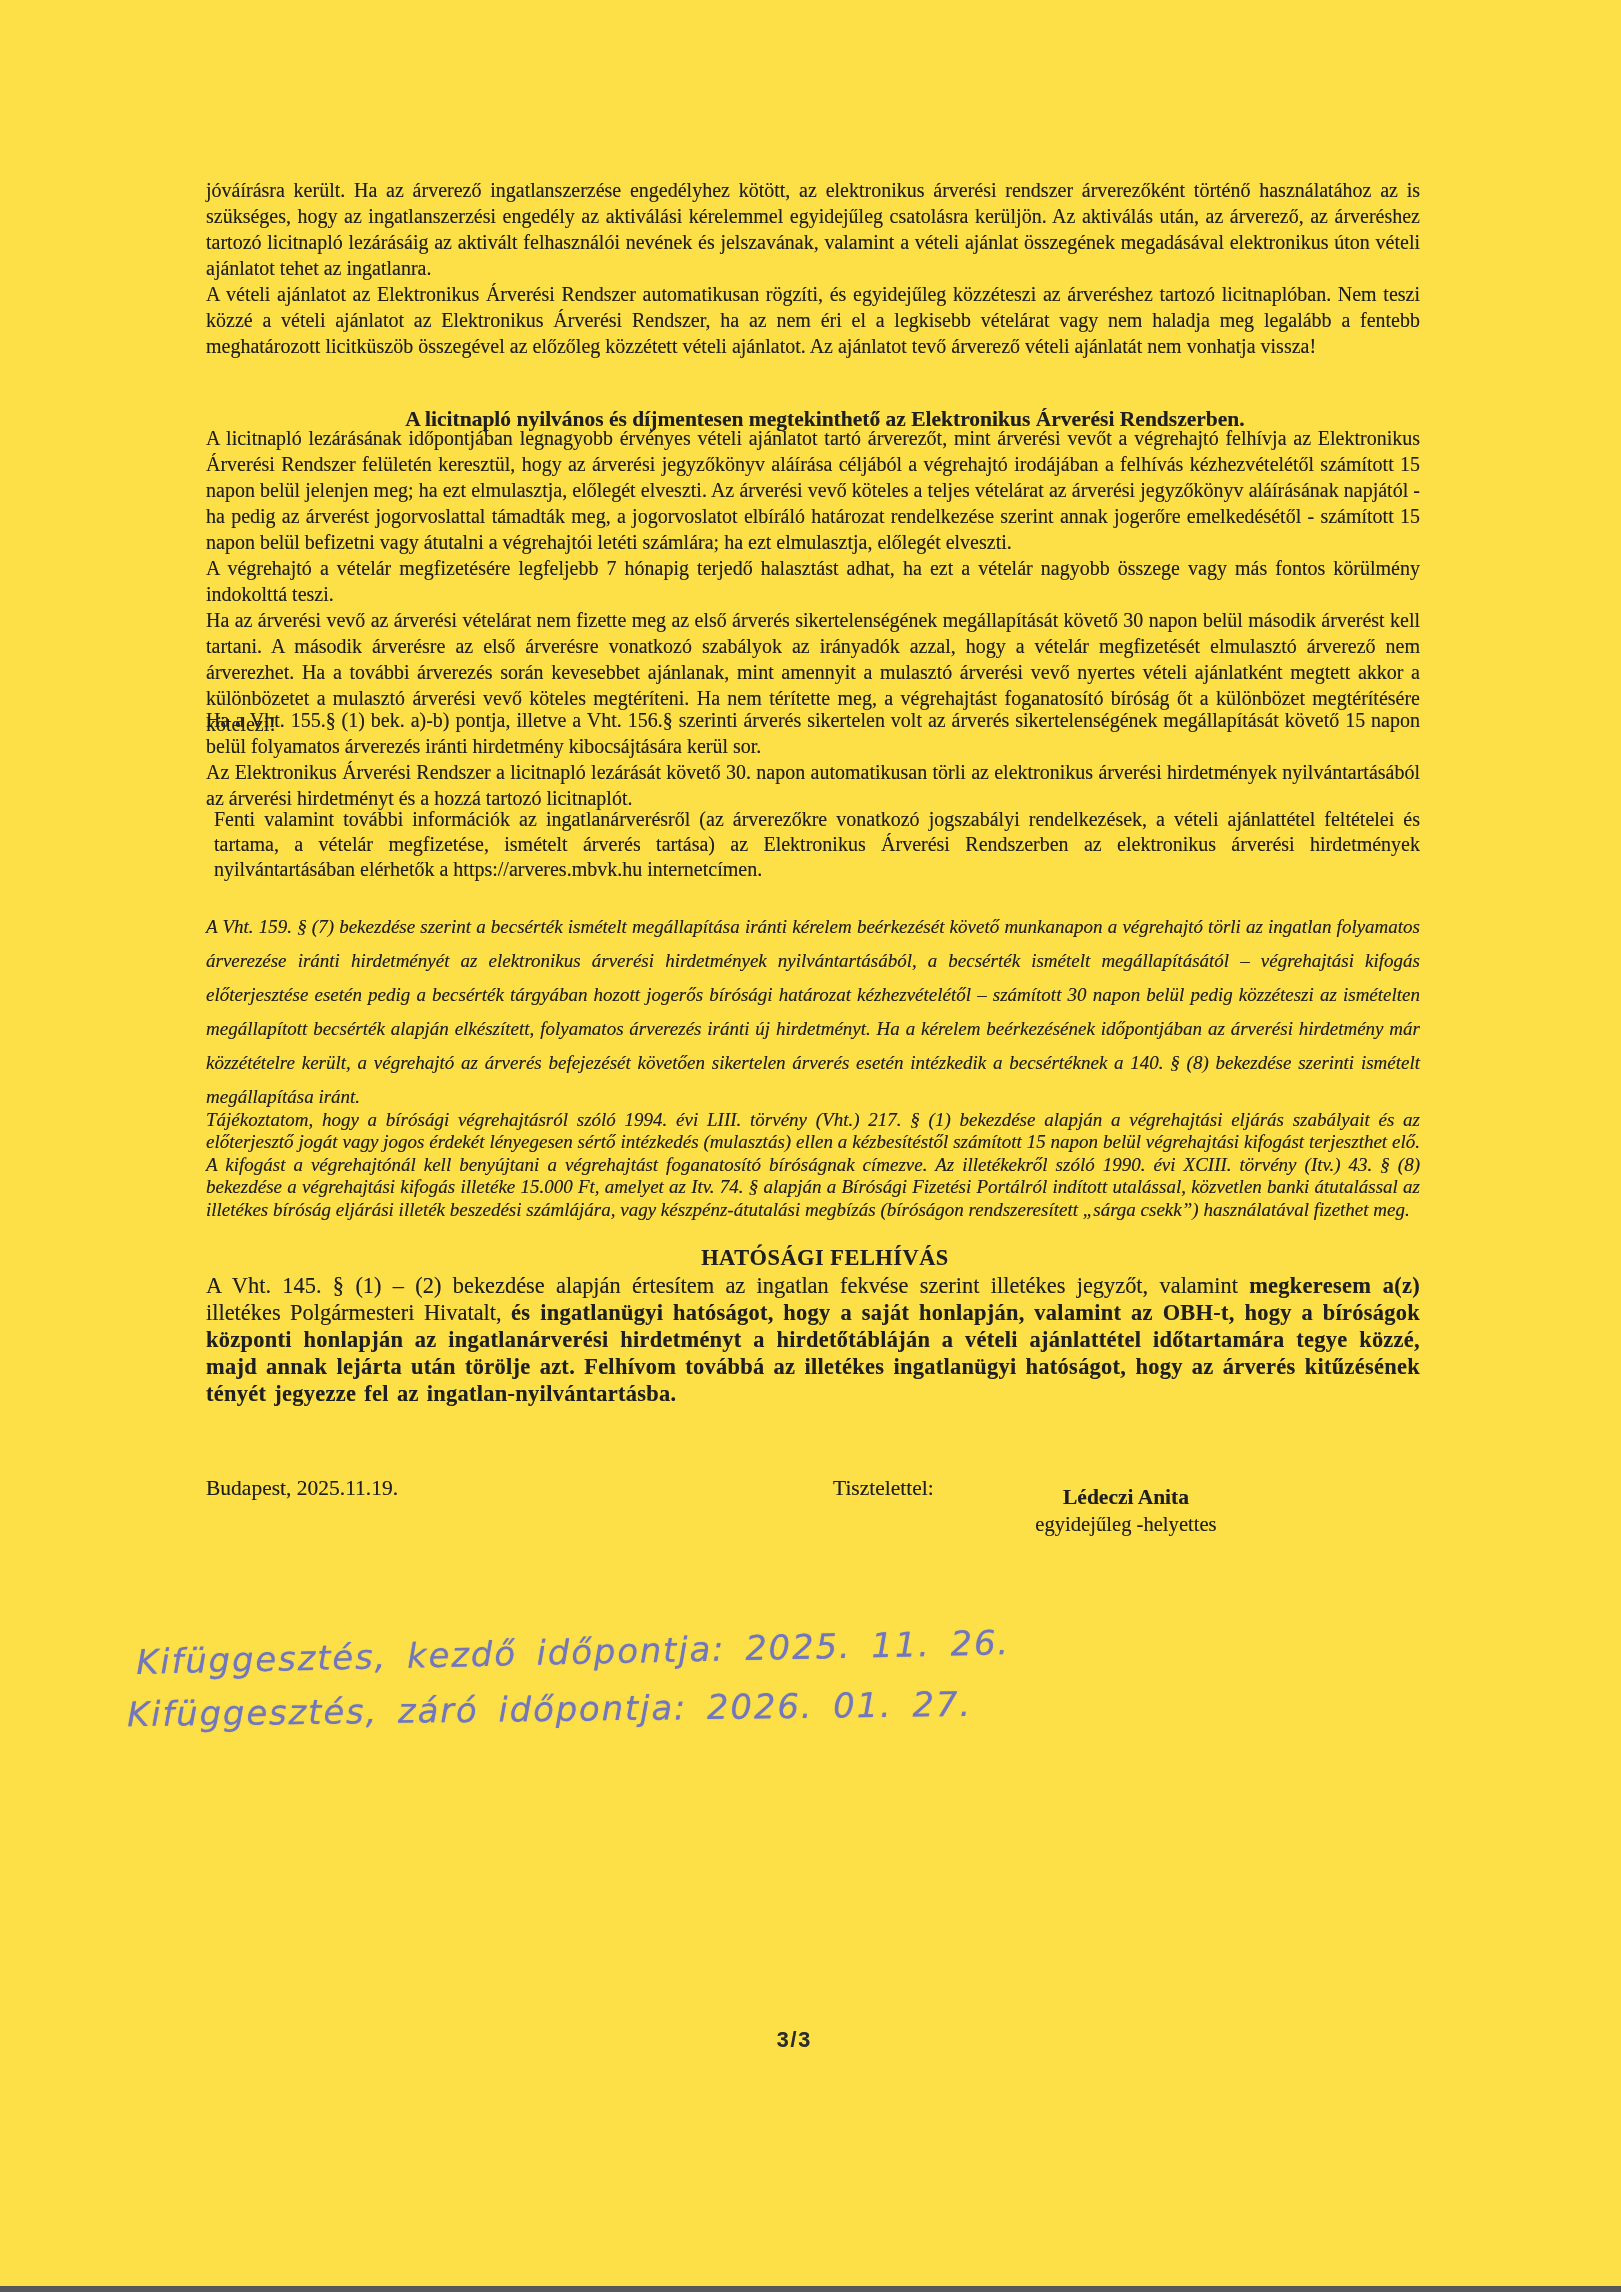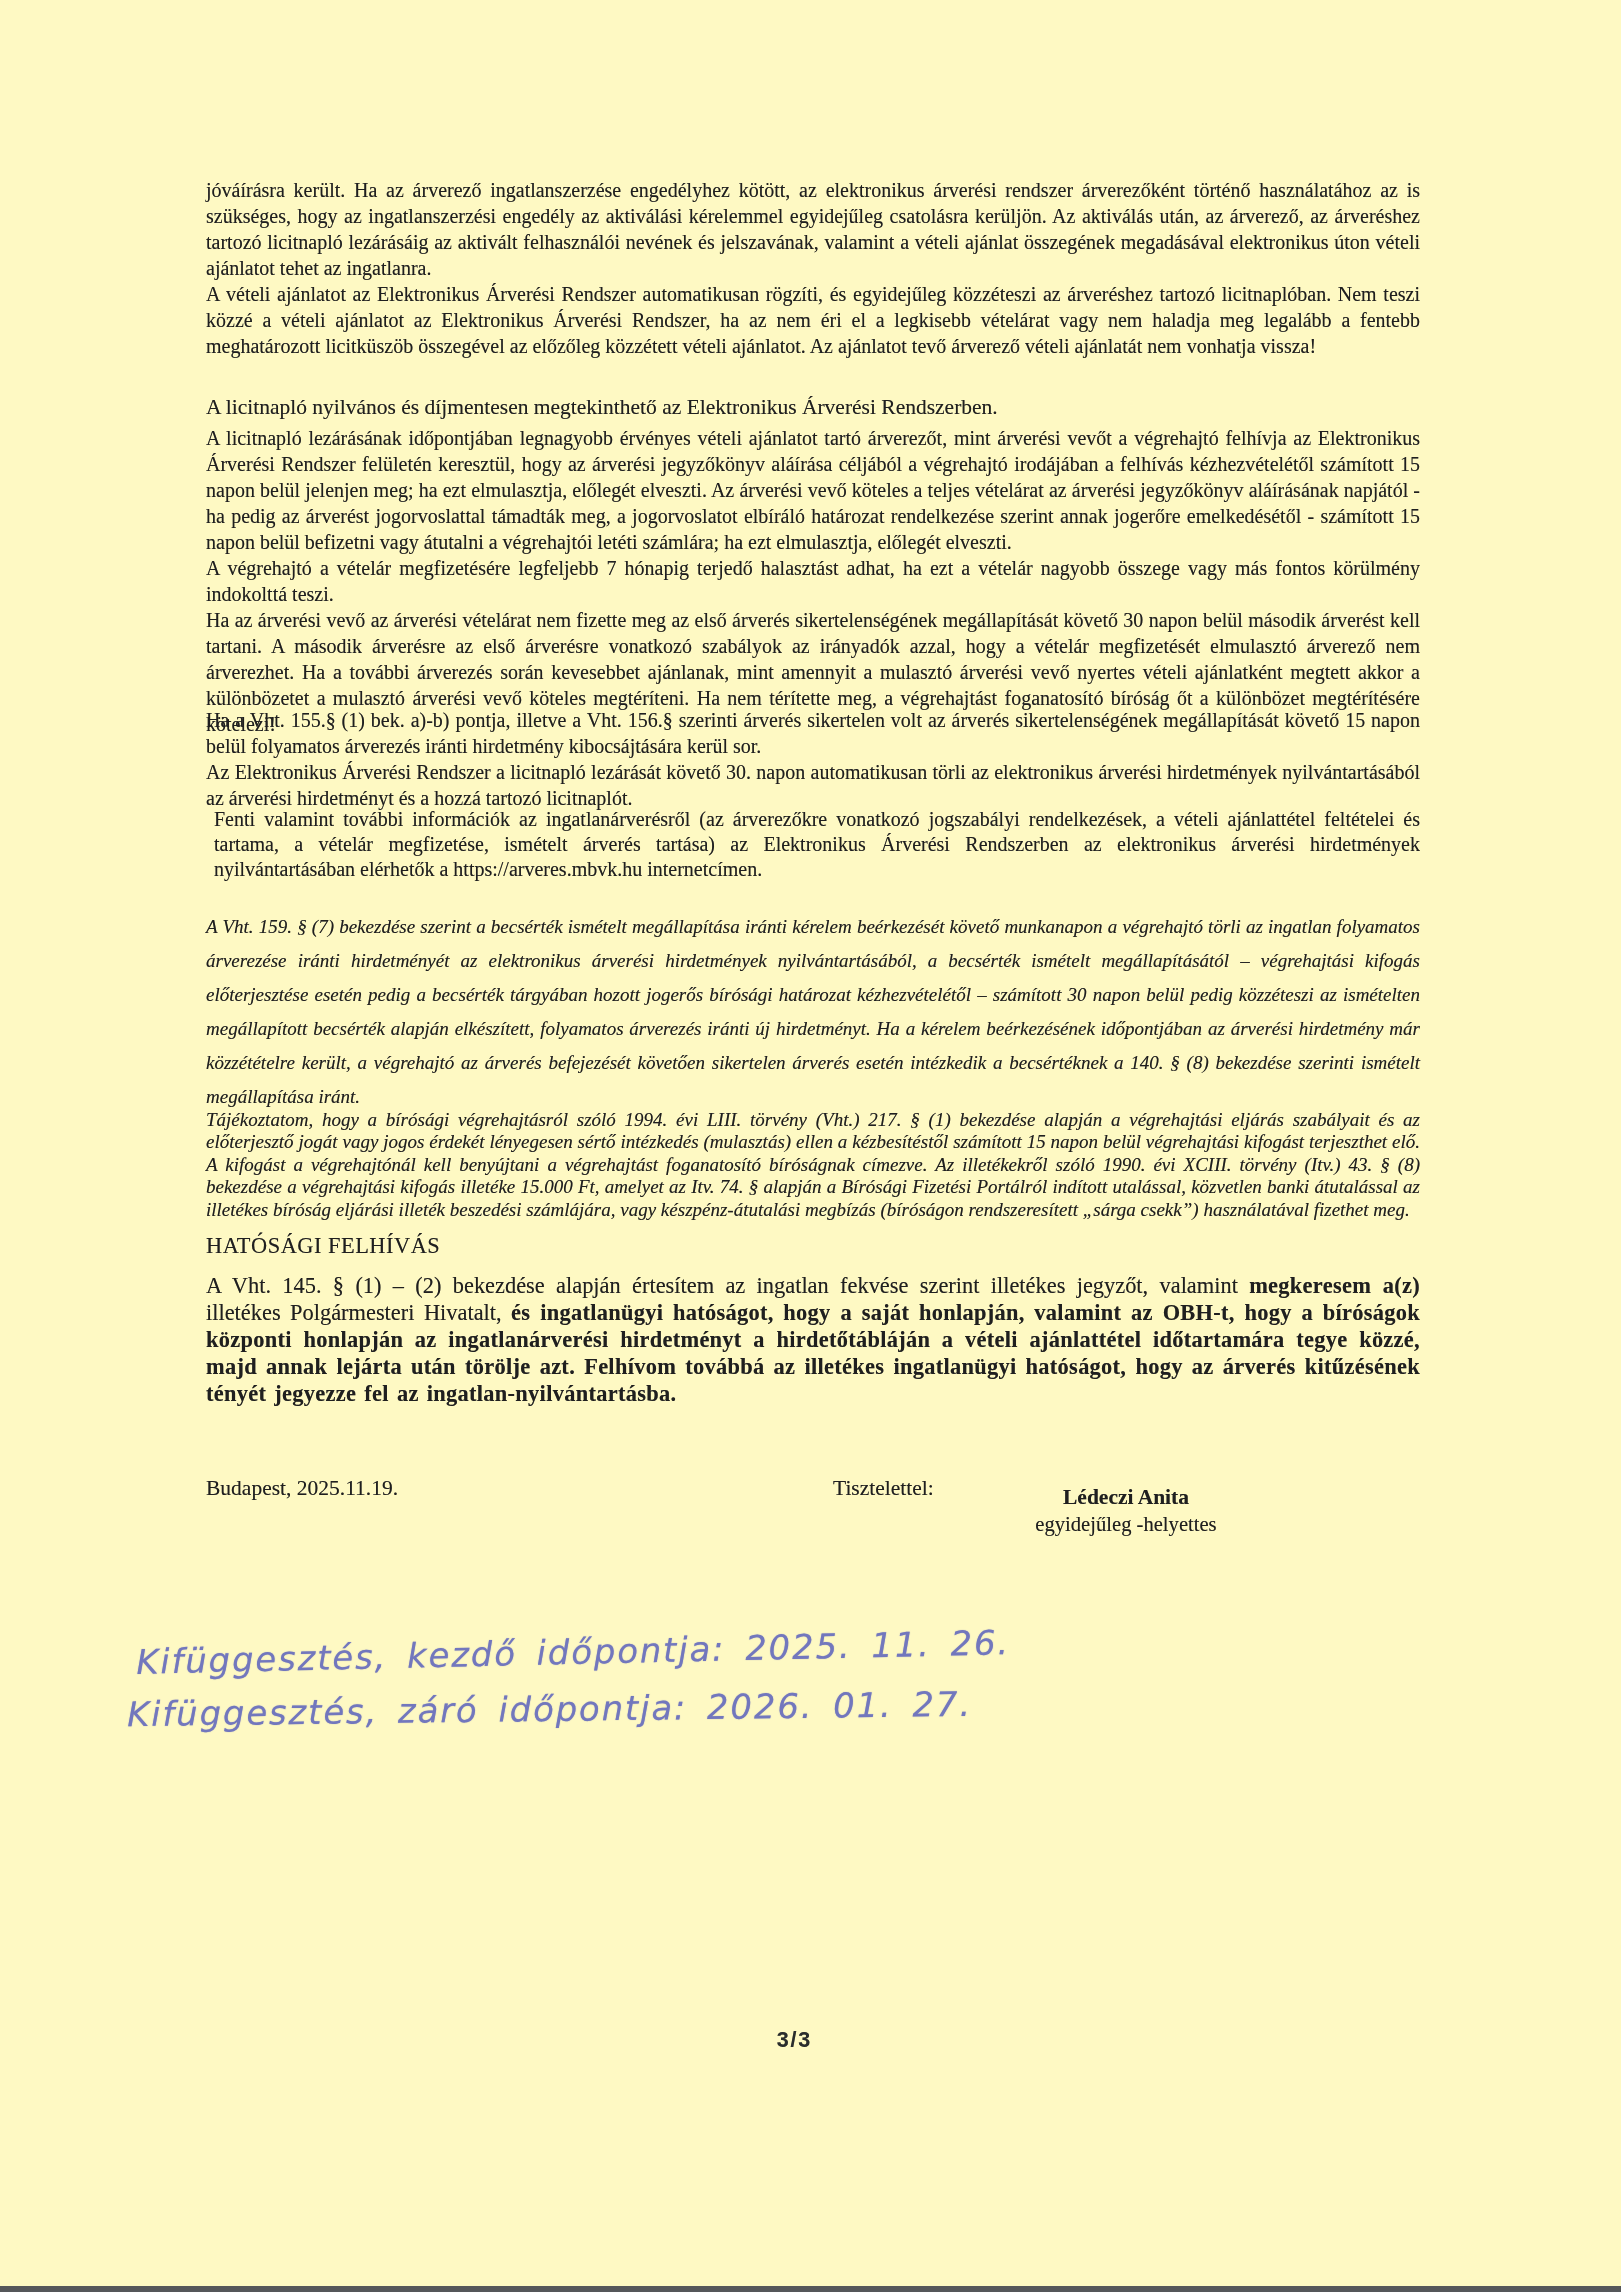--- a/index.html
+++ b/index.html
@@ -1,36 +1,36 @@
 <!DOCTYPE html>
 <html lang="hu" style="font-size:14.3px"><head>
 <meta charset="utf-8">
 <style>
   html, body { margin: 0; padding: 0; background: #ffffff; }
   .page {
     position: relative;
     width: 1621px;
     height: 2293px;
-    background: #fef9c3;
+    background: #fde047;
     overflow: hidden;
     font-family: "Liberation Serif", serif;
     color: #1f1f1f;
   }
   .scan-text { text-shadow: 0 0 0.6px rgba(45,45,45,0.5); }
   .block { position: absolute; left: 206px; width: 1214px; }
   .para {
     margin: 0;
     text-align: justify;
     font-size: 20px;
     line-height: 26px;
   }
   .section-heading {
-    margin: 0;
-    text-align: left;
-    font-weight: normal;
+    margin: 12px;
+    text-align: center;
+    font-weight: bold;
     font-size: 21.5px;
     line-height: 27px;
   }
   .italic-main {
     font-style: italic;
     font-size: 19px;
     line-height: 34px;
   }
   .italic-small {
     font-style: italic;

